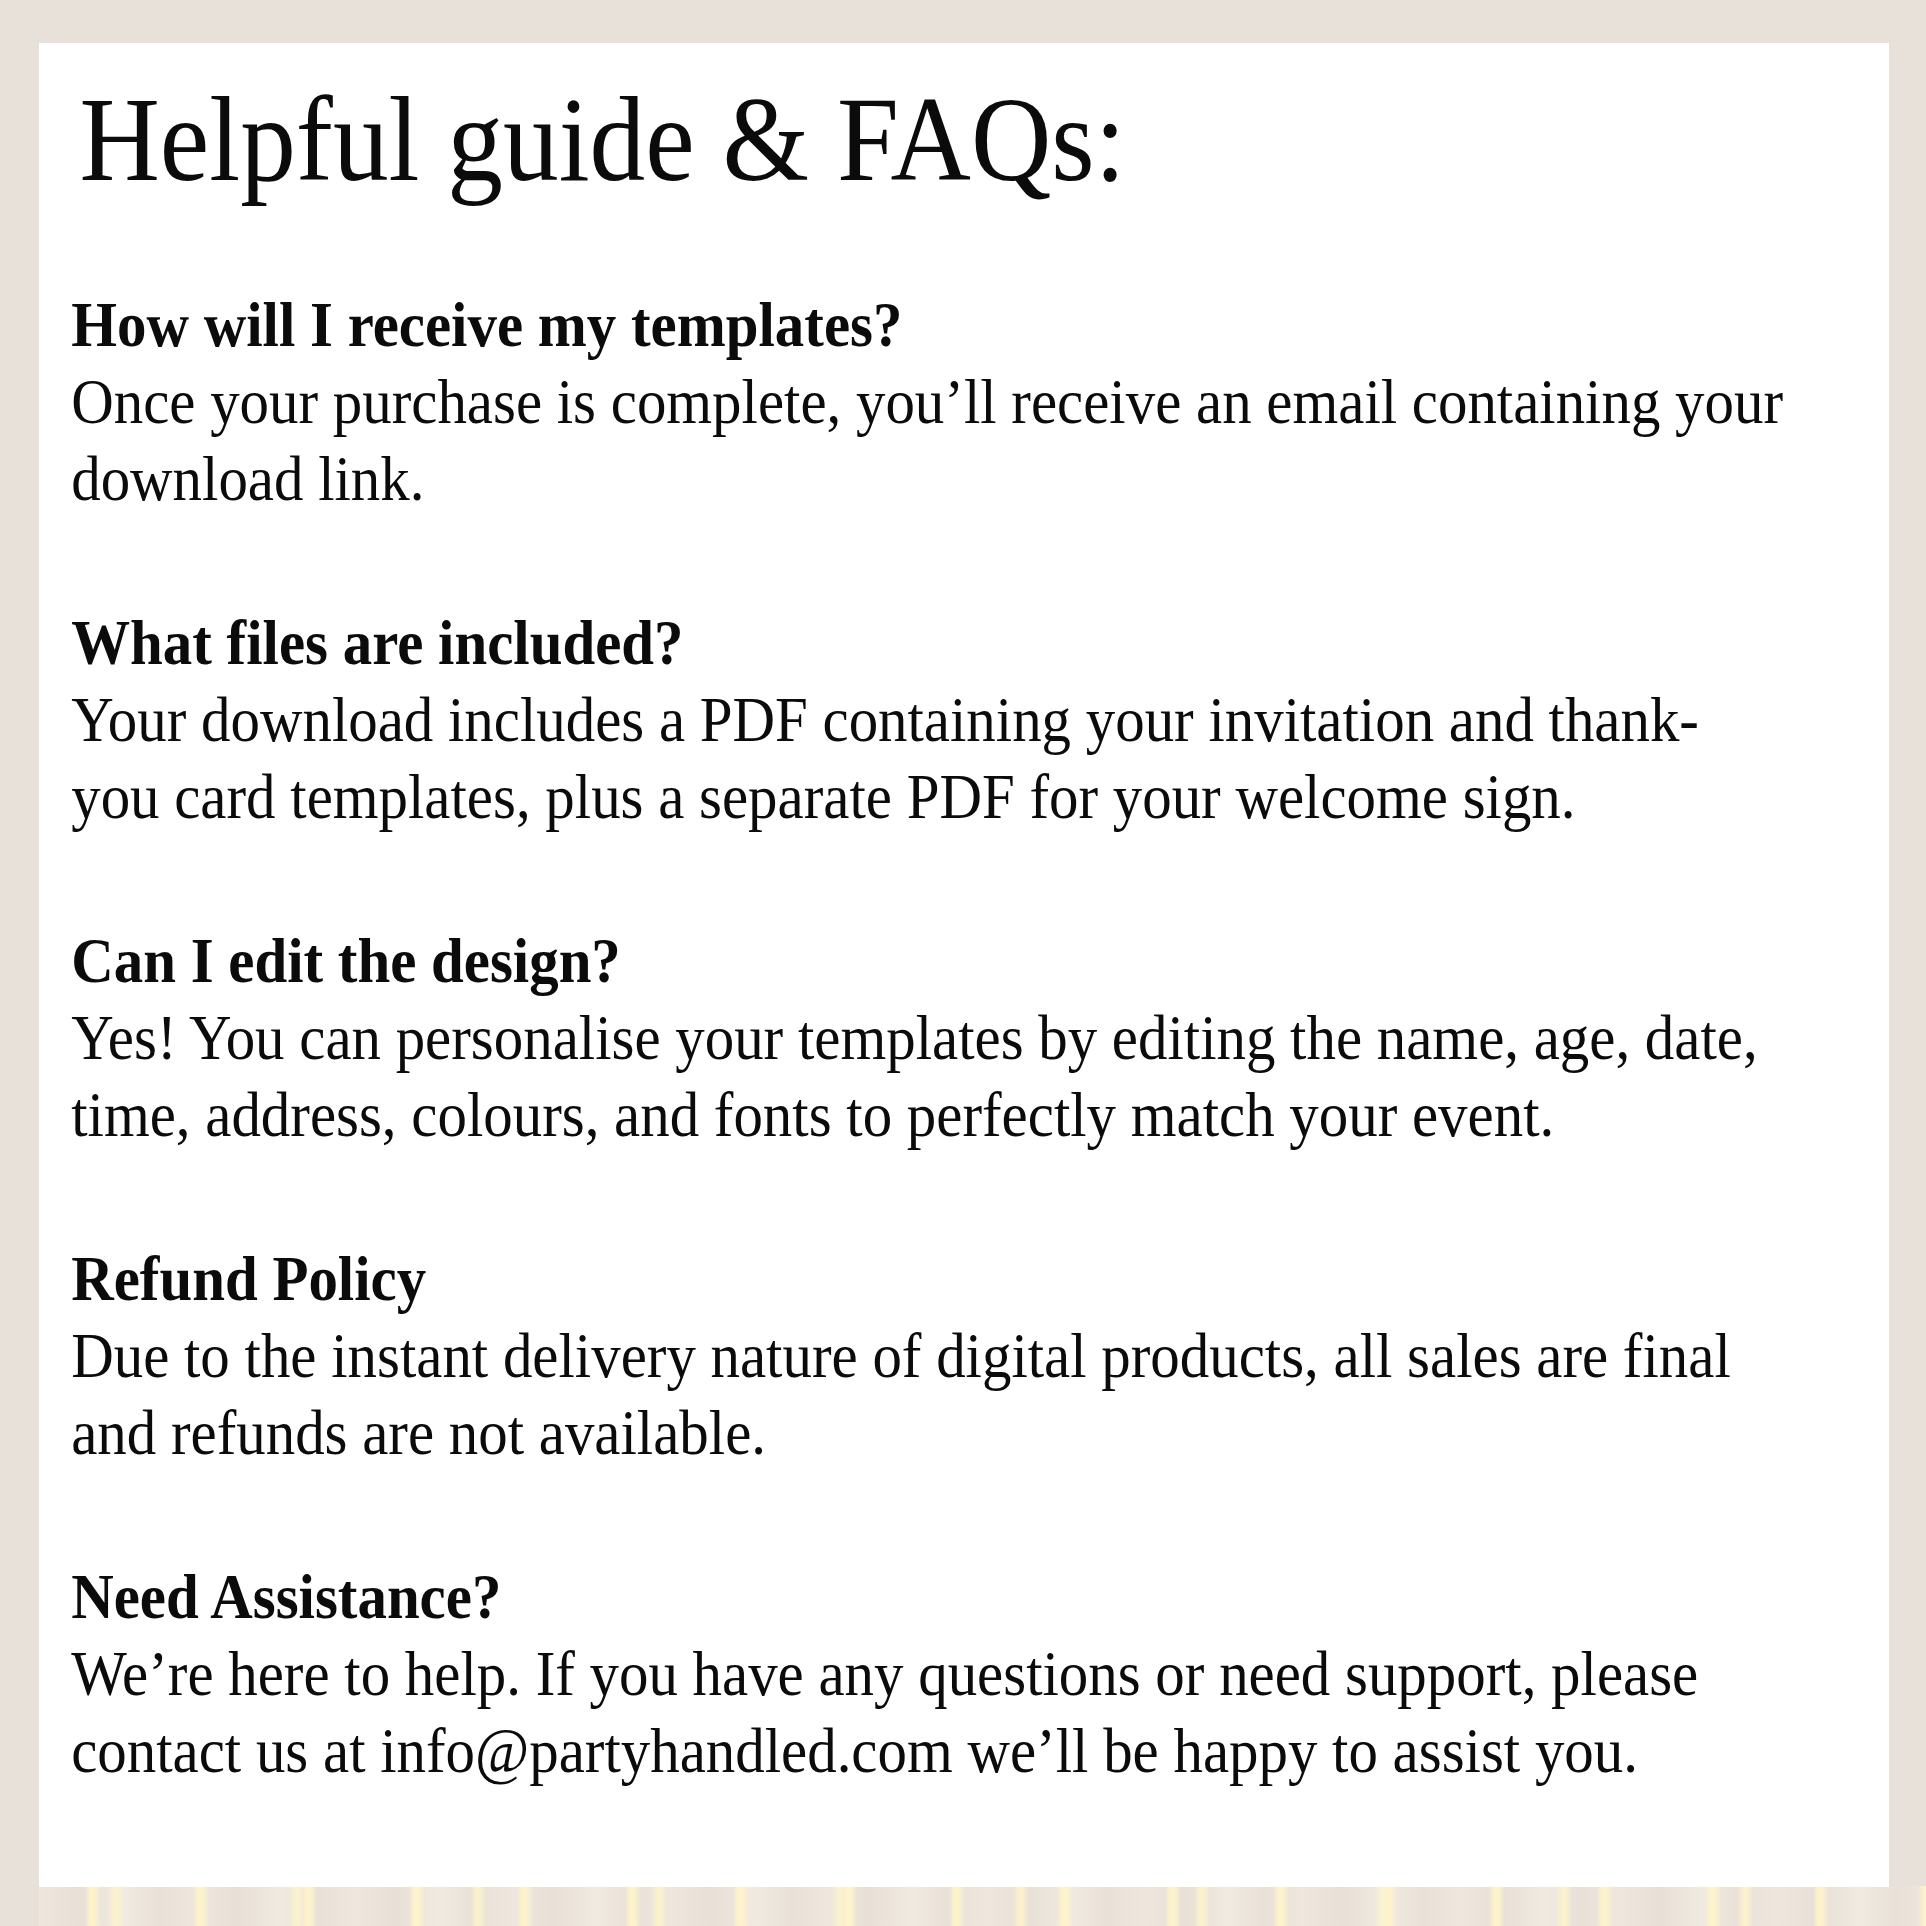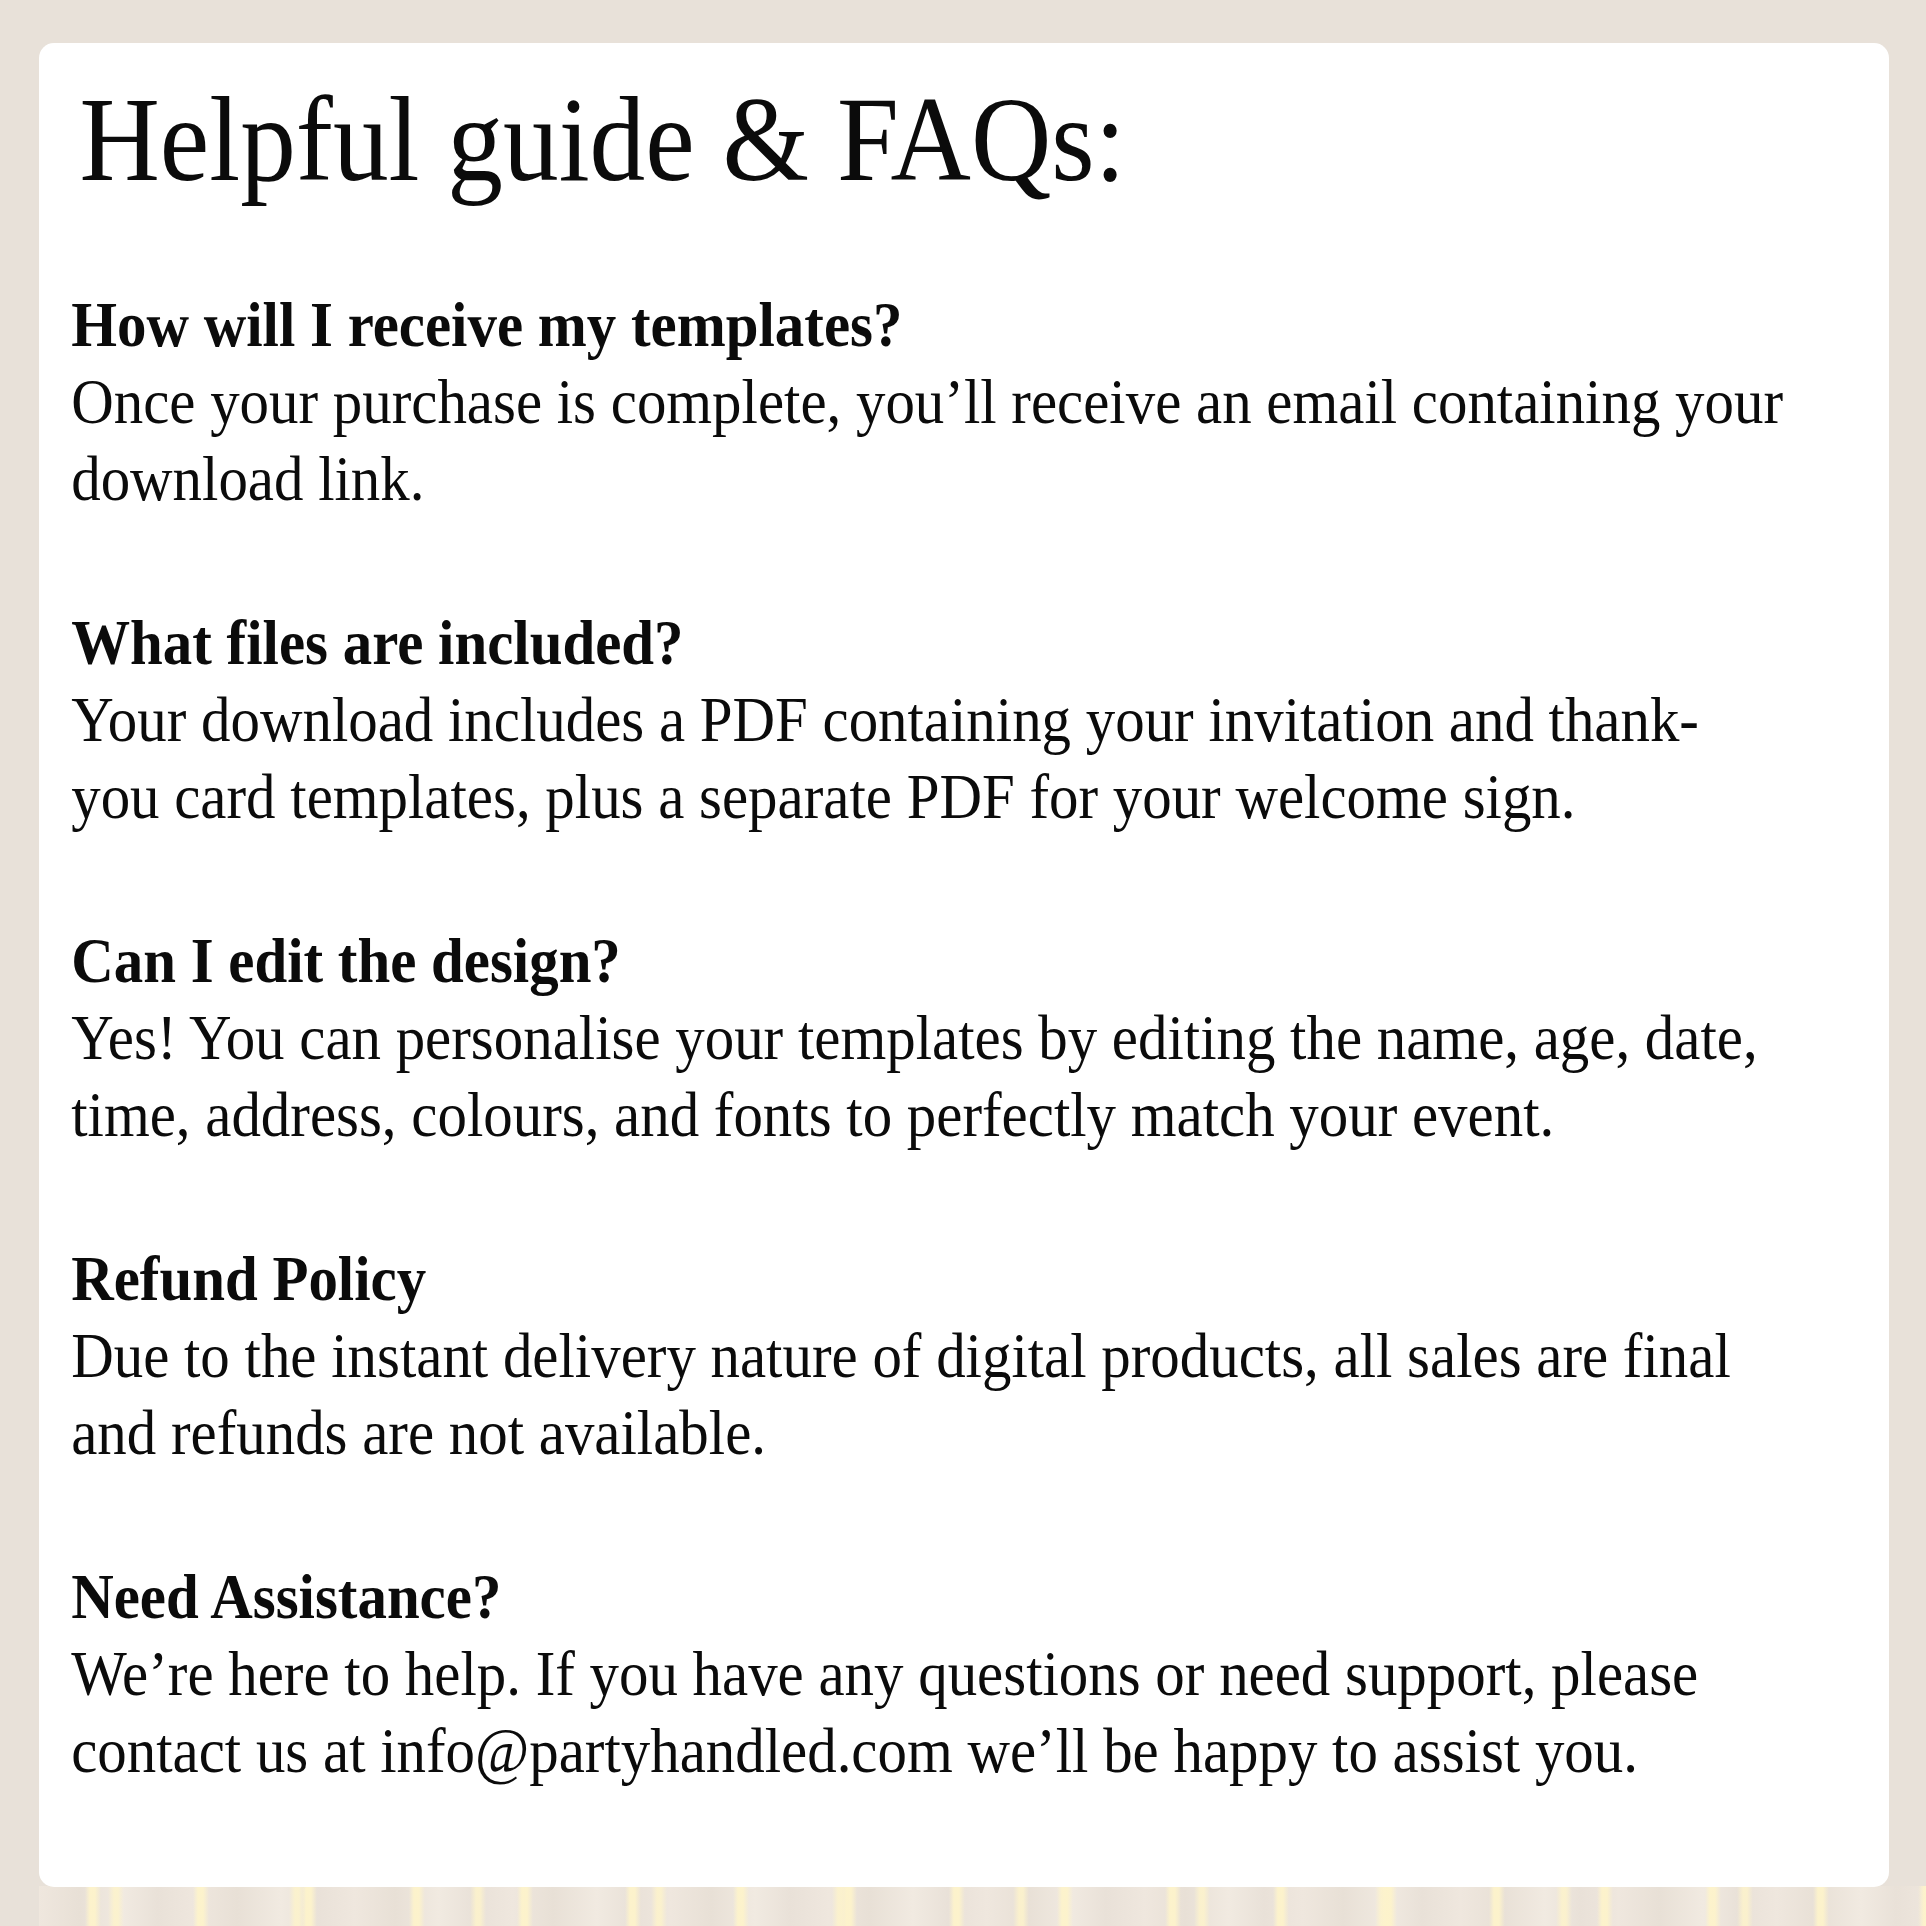--- a/index.html
+++ b/index.html
@@ -40,21 +40,20 @@
         #efe7de 0px, #e8e0d6 40px, #f1eae1 84px, #e9e1d8 119px, #efe7de 158px);
   }
   .card {
     position: absolute;
     left: 39px;
     top: 43px;
     width: 1850px;
     height: 1844px;
     background: #ffffff;
     overflow: hidden;
-    border-radius: 15px;
   }
   
   .content {
     width: 2012px;
     transform: scaleX(0.92);
     transform-origin: 0 0;
     padding-left: 35px;
     color: #0b0b0b;
   }
   .page-title {

